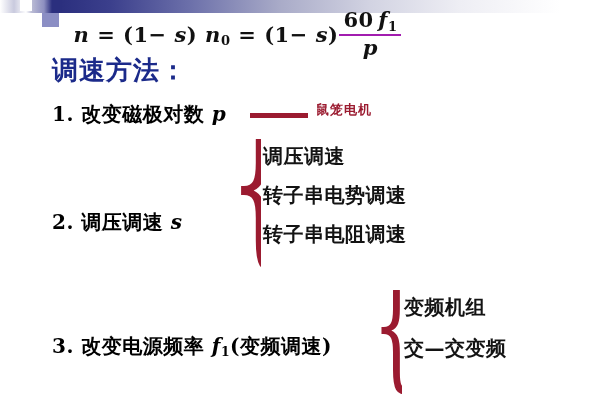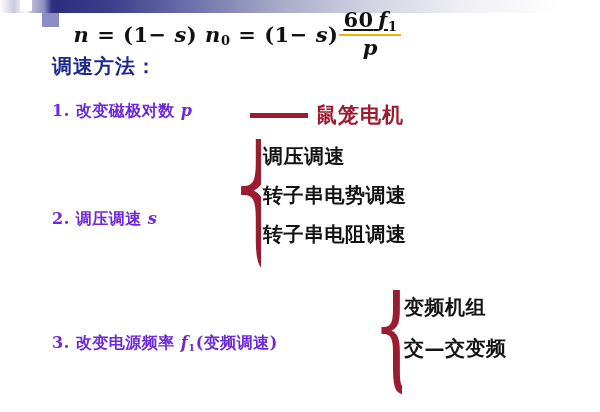--- a/index.html
+++ b/index.html
@@ -80,54 +80,53 @@
     display: inline-block;
     vertical-align: middle;
     text-align: center;
     position: relative;
     top: -2px;
     margin: 0 1px;
   }
   .frac .num {
     display: block;
     padding: 0 4px 1px 4px;
-    border-bottom: 2px solid #eab308;
+    border-bottom: 2px solid #a21caf;
     line-height: 1.05;
-    text-decoration: underline;
   }
   .frac .den {
     display: block;
     padding-top: 1px;
     line-height: 1.05;
   }
   sub.sb {
     font-size: 0.62em;
     font-style: normal;
     font-weight: bold;
     vertical-align: -0.28em;
   }
 
   
   #section-title {
     position: absolute;
     left: 52px;
     top: 53px;
     font-family: "DejaVu Serif", "Liberation Serif", serif;
-    font-size: 20px;
+    font-size: 26px;
     font-weight: bold;
     color: #1b2a8a;
     letter-spacing: 1px;
   }
 
   
   .item-head {
     position: absolute;
-    font-size: 16px;
-    font-weight: bold;
-    color: #6d28d9;
+    font-size: 20px;
+    font-weight: bold;
+    color: #000000;
     white-space: nowrap;
     letter-spacing: 0.5px;
   }
   .item-head .num-lbl { font-style: normal; }
   .item-head .var { font-style: italic; }
 
   #item1 { left: 52px; top: 101px; }
   #item2 { left: 52px; top: 209px; }
   #item3 { left: 52px; top: 333px; }
 
@@ -137,21 +136,21 @@
     left: 250px;
     top: 113px;
     width: 58px;
     height: 5px;
     background: #9b1b30;
   }
   #item1-red {
     position: absolute;
     left: 316px;
     top: 101px;
-    font-size: 21px;
+    font-size: 13px;
     font-weight: bold;
     color: #9b1b30;
     white-space: nowrap;
     letter-spacing: 1px;
   }
 
   
   .brace {
     position: absolute;
     color: #9b1b30;

